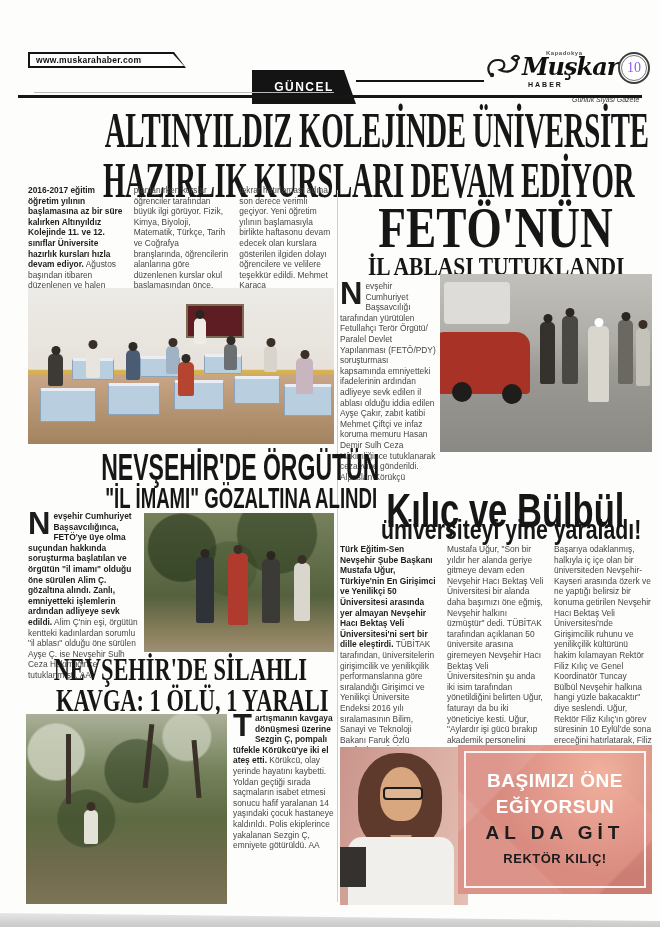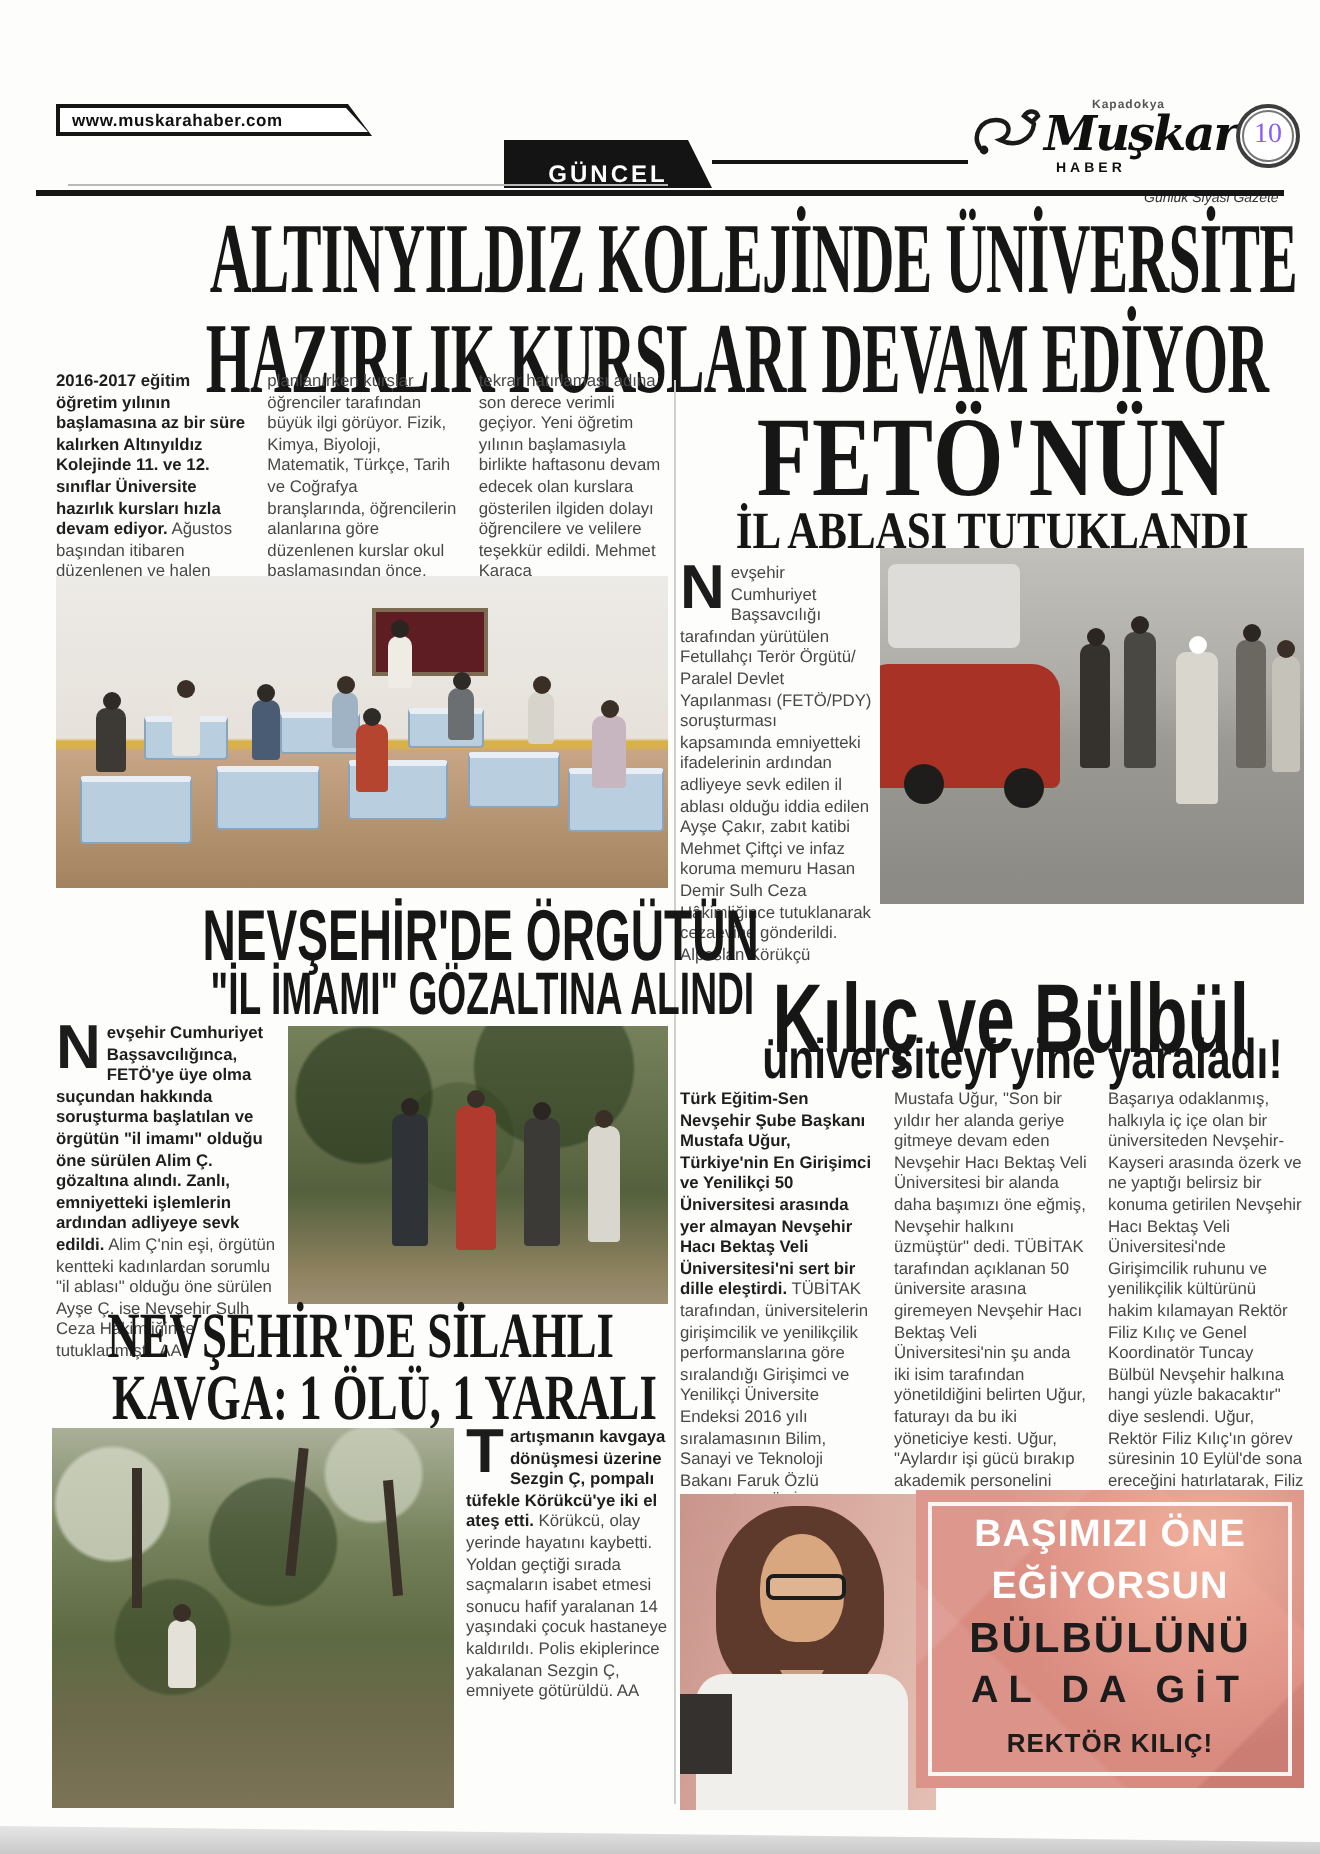--- a/index.html
+++ b/index.html
@@ -8,21 +8,21 @@
 
   
   .bar{position:absolute;clip-path:polygon(0 0, calc(100% - 12px) 0, 100% 100%, 0 100%);}
   .bar-outer{background:#141414;}
   .bar-inner{position:absolute;inset:2px;background:#ffffff;clip-path:polygon(0 0, calc(100% - 11px) 0, 100% 100%, 0 100%);
              display:flex;align-items:center;padding-left:6px;box-sizing:border-box;}
   .site-bar{left:28px;top:52px;width:158px;height:16px;}
   .site-bar .bar-inner{font-size:8.5px;font-weight:bold;color:#111;letter-spacing:.3px;}
   .date-bar{left:28px;top:72px;width:178px;height:18px;background:#141414;display:flex;align-items:center;
             padding-left:7px;box-sizing:border-box;color:#fff;font-size:9.5px;font-weight:bold;letter-spacing:.3px;}
-  .section-bar{left:252px;top:70px;width:104px;height:24px;background:#141414;display:flex;align-items:flex-end;
+  .section-bar{left:252px;top:70px;width:104px;height:34px;background:#141414;display:flex;align-items:center;
                justify-content:center;color:#fff;font-size:12px;font-weight:bold;letter-spacing:1.5px;}
   .section-line{position:absolute;left:356px;top:80px;width:128px;height:2px;background:#141414;}
   .bar-shadow{position:absolute;left:34px;top:92px;width:300px;height:1px;background:#b9b9b9;}
   .header-rule{position:absolute;left:18px;top:95px;width:624px;height:3px;background:#161616;}
 
   .logo{position:absolute;left:484px;top:48px;width:168px;height:46px;}
   .logo-kapadokya{position:absolute;left:62px;top:2px;font-size:6px;font-weight:bold;color:#555;letter-spacing:.5px;}
   .logo-name{position:absolute;left:38px;top:4px;font-family:"DejaVu Serif", serif;font-style:italic;
              font-weight:bold;font-size:24px;color:#101010;letter-spacing:-1px;}
   .logo-haber{position:absolute;left:44px;top:33px;font-size:7px;font-weight:bold;letter-spacing:2px;color:#101010;}
@@ -263,19 +263,18 @@
     <div class="face"></div>
     <div class="glasses"></div>
     <div class="collar"></div>
     <div class="shirt"></div>
     <div class="corner-dark"></div>
   </div>
 
   <div class="pinkbox">
     <div class="pb-w">BAŞIMIZI ÖNE</div>
     <div class="pb-w">EĞİYORSUN</div>
-    <div class="pb-b1">BÜLBÜLÜNÜ</div>
     <div class="pb-b2">AL DA GİT</div>
     <div class="pb-b3">REKTÖR KILIÇ!</div>
   </div>
 
   <div class="scan-bottom"></div>
 </div>
 
 </body></html>

